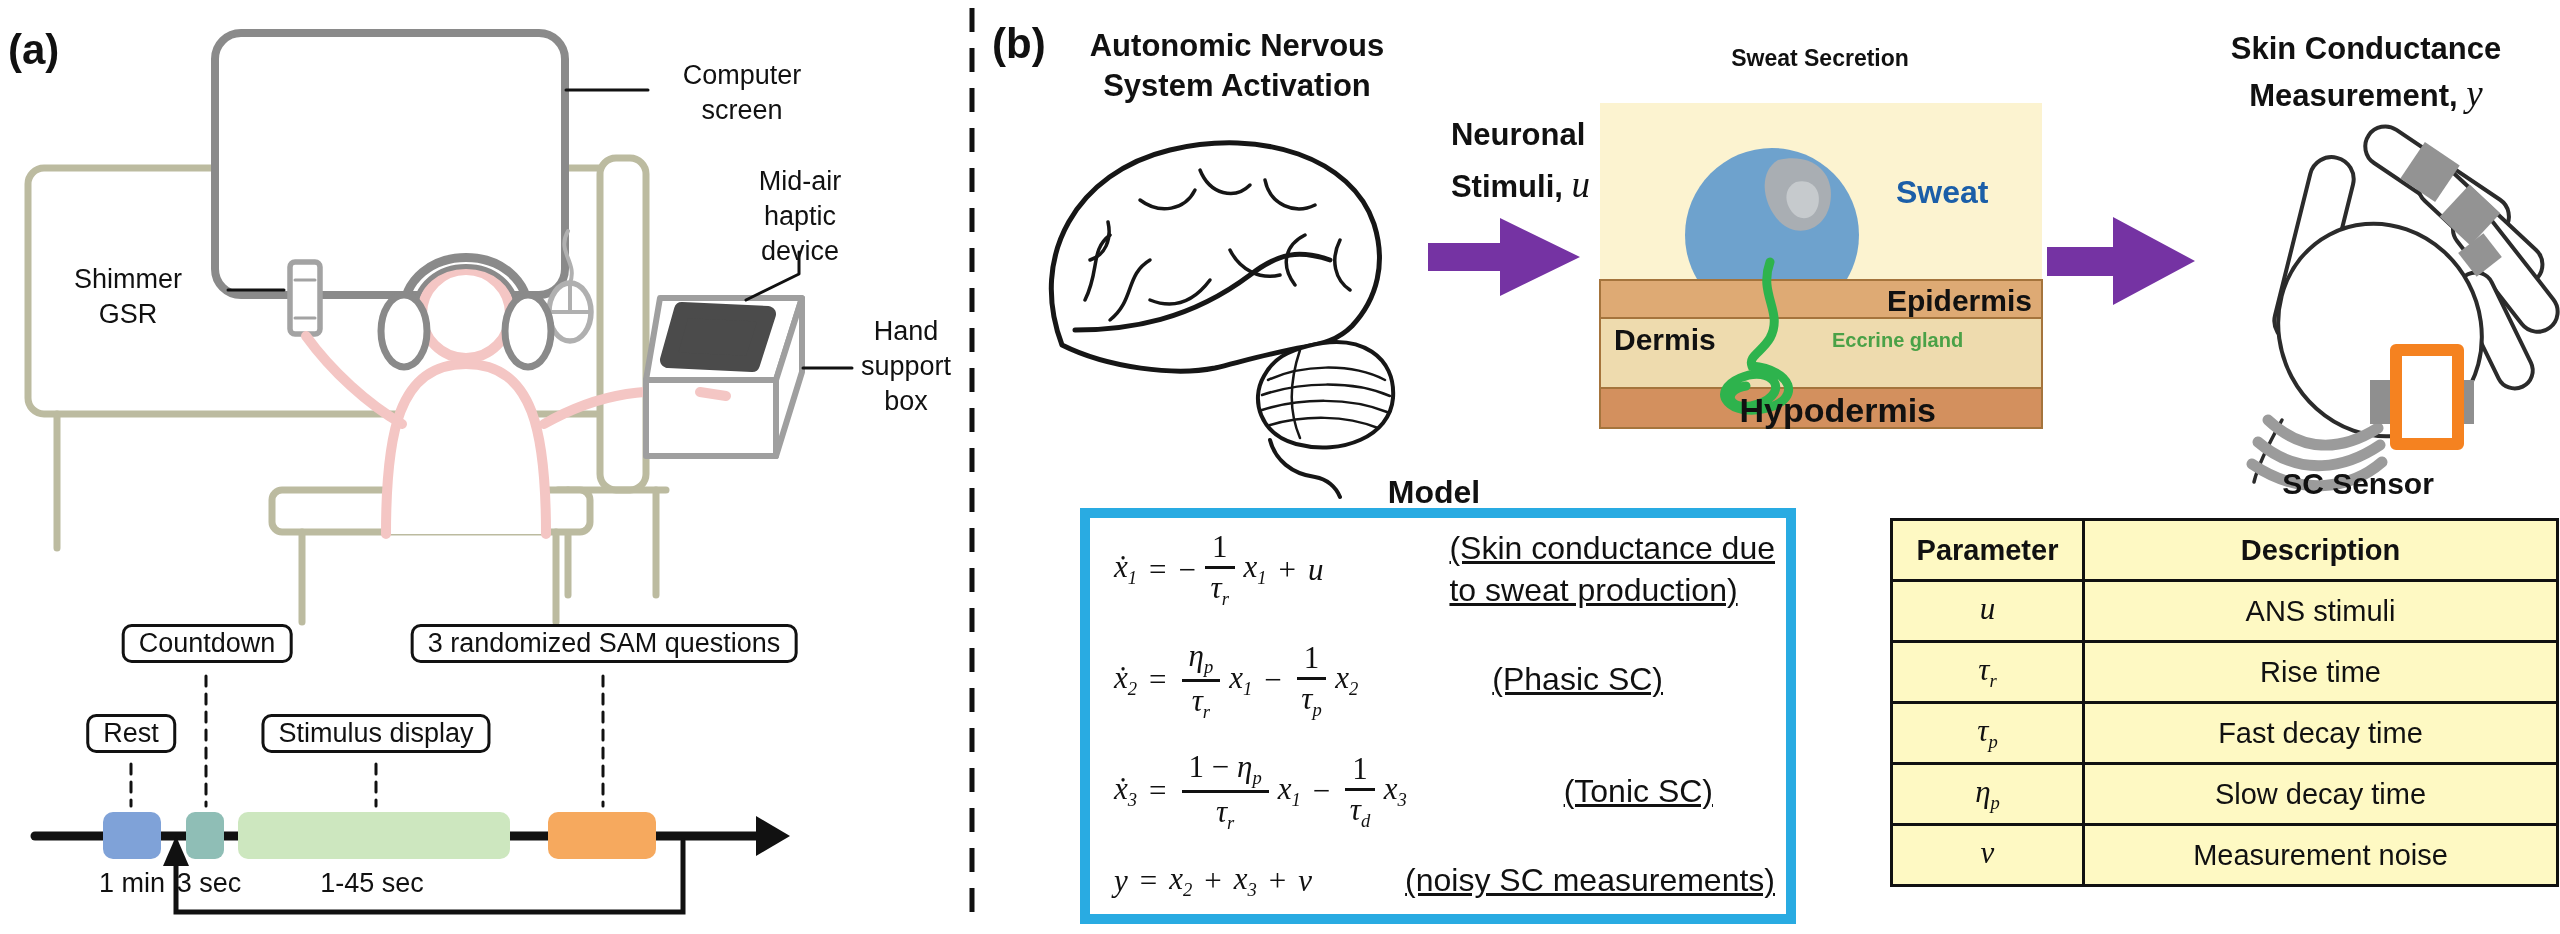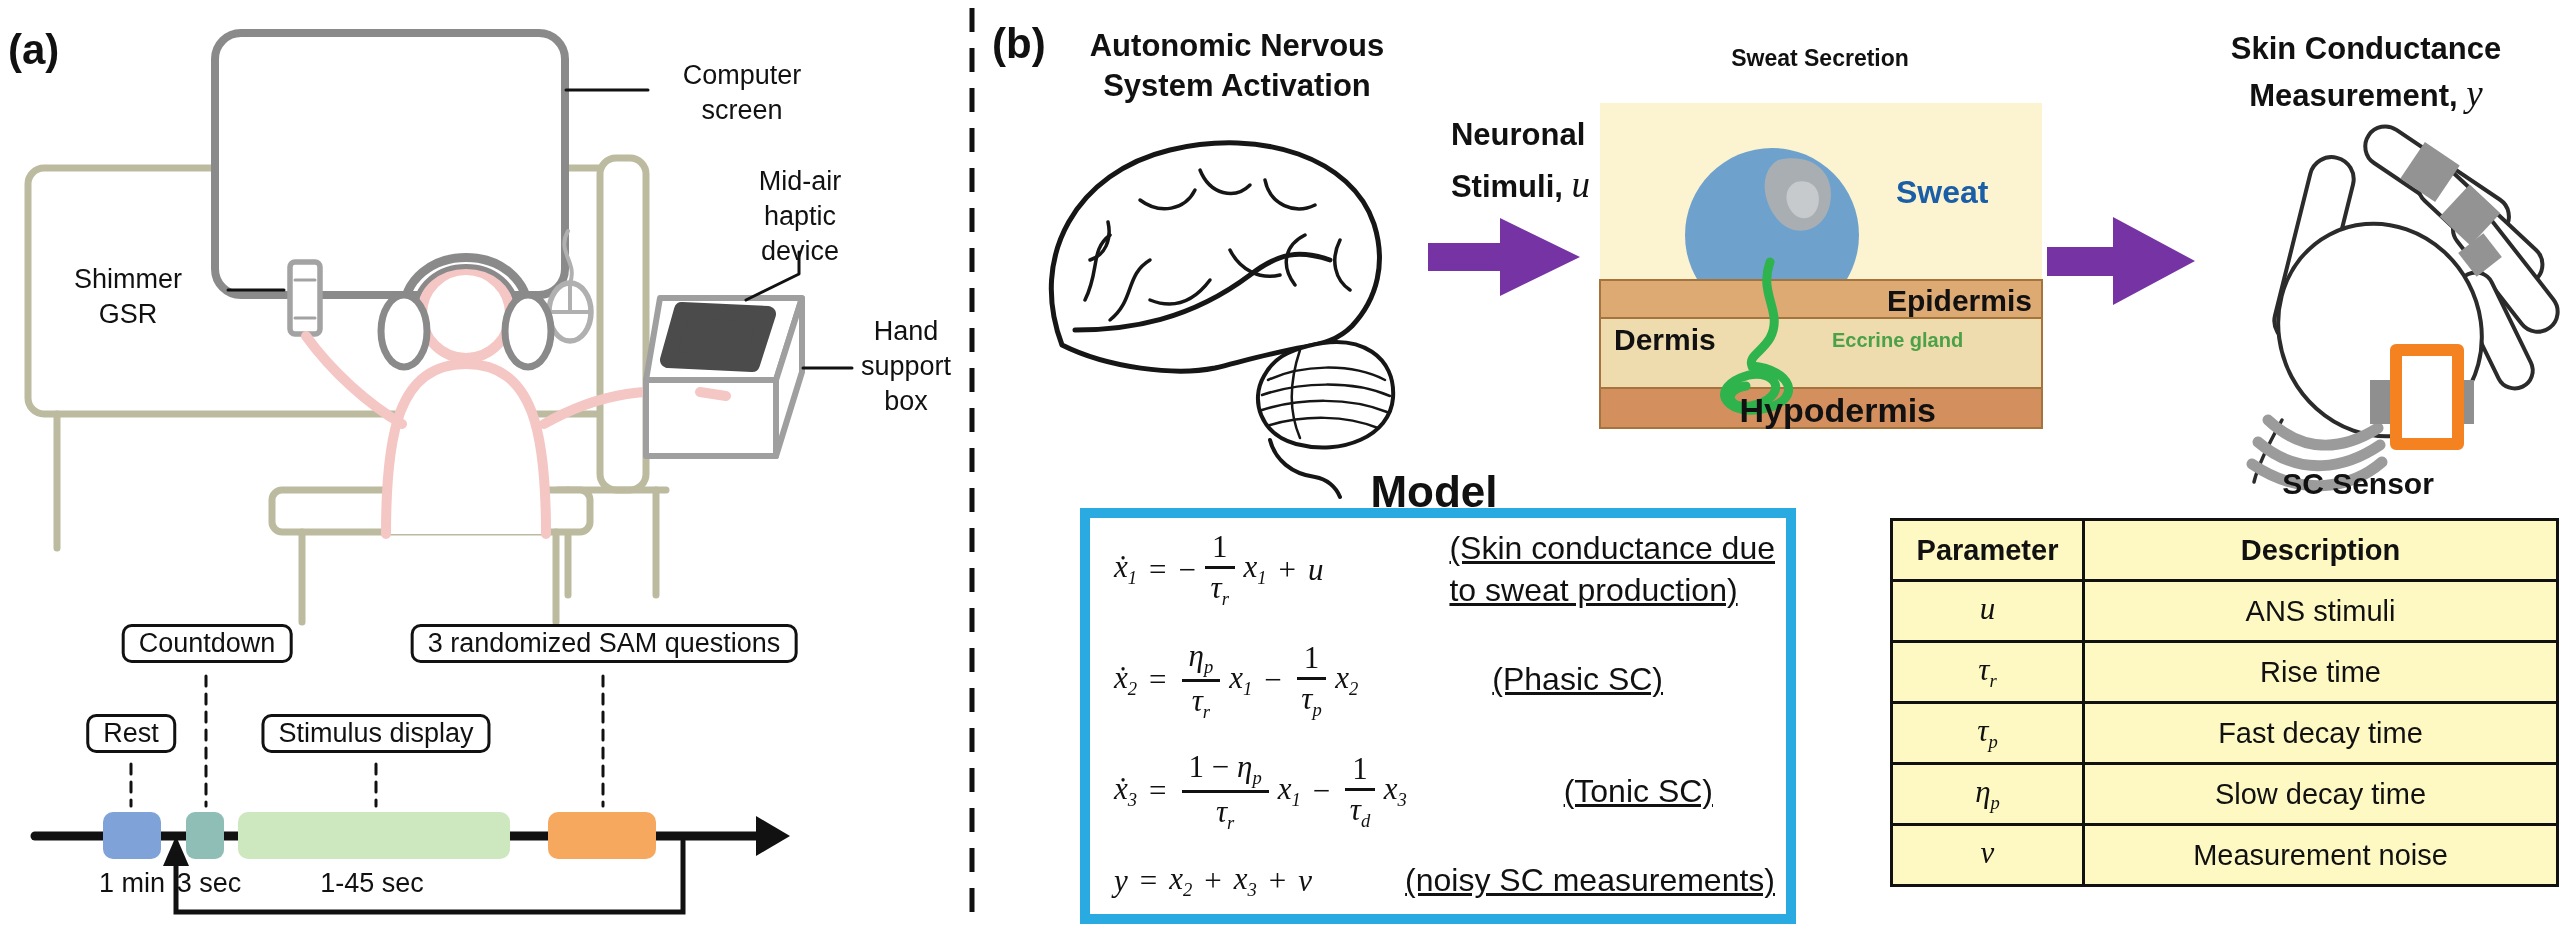--- a/index.html
+++ b/index.html
@@ -239,21 +239,21 @@
 <div class="txt btitle c-green" style="left:1832px;top:320px;font-size:20px;">Eccrine gland</div>
 <div class="txt btitle rgt" style="left:1936px;top:390px;font-size:34px;">Hypodermis</div>
 
 <div class="txt btitle ctr" style="left:2366px;top:26px;line-height:45px;">
   <div>Skin Conductance</div>
   <div><span>Measurement,</span> <span class="serif-i big-sym">y</span></div>
 </div>
 
 <div class="txt btitle ctr" style="left:2358px;top:464px;font-size:30px;">SC Sensor</div>
 
-<div class="txt btitle ctr" style="left:1434px;top:472px;font-size:44px;">Model</div>
+<div class="txt btitle ctr" style="left:1434px;top:472px;font-size:32px;">Model</div>
 
 <div id="eqs">
   <div class="eq-row">
     <div class="eq-math">
       <span class="m"><span>ẋ</span><sub>1</sub></span>
       <span class="m up sp">=</span>
       <span class="m up">−</span>
       <span class="frac">
         <span class="num up">1</span>
         <span class="den"><span>τ</span><sub>r</sub></span>

